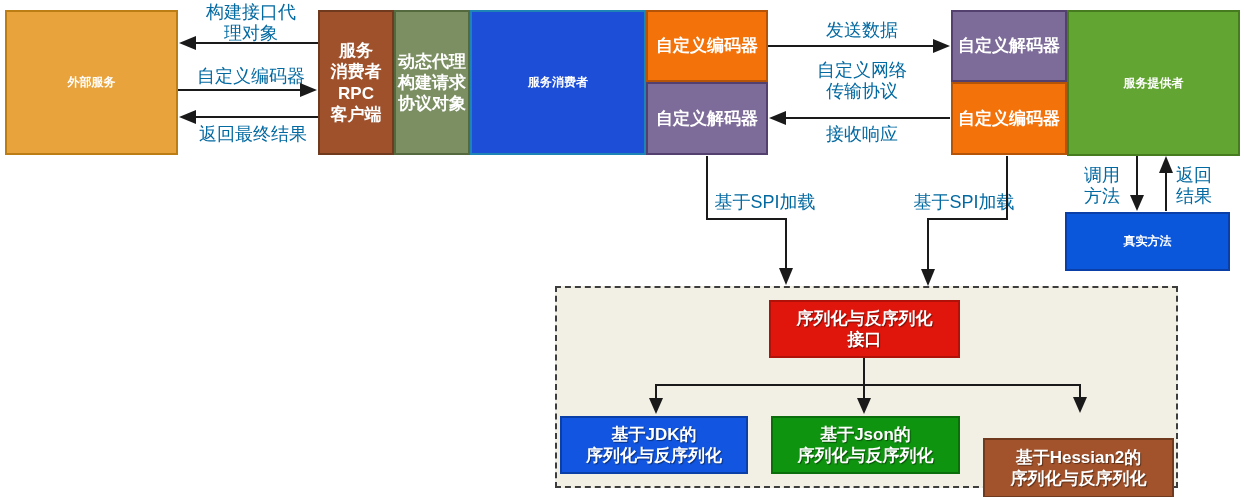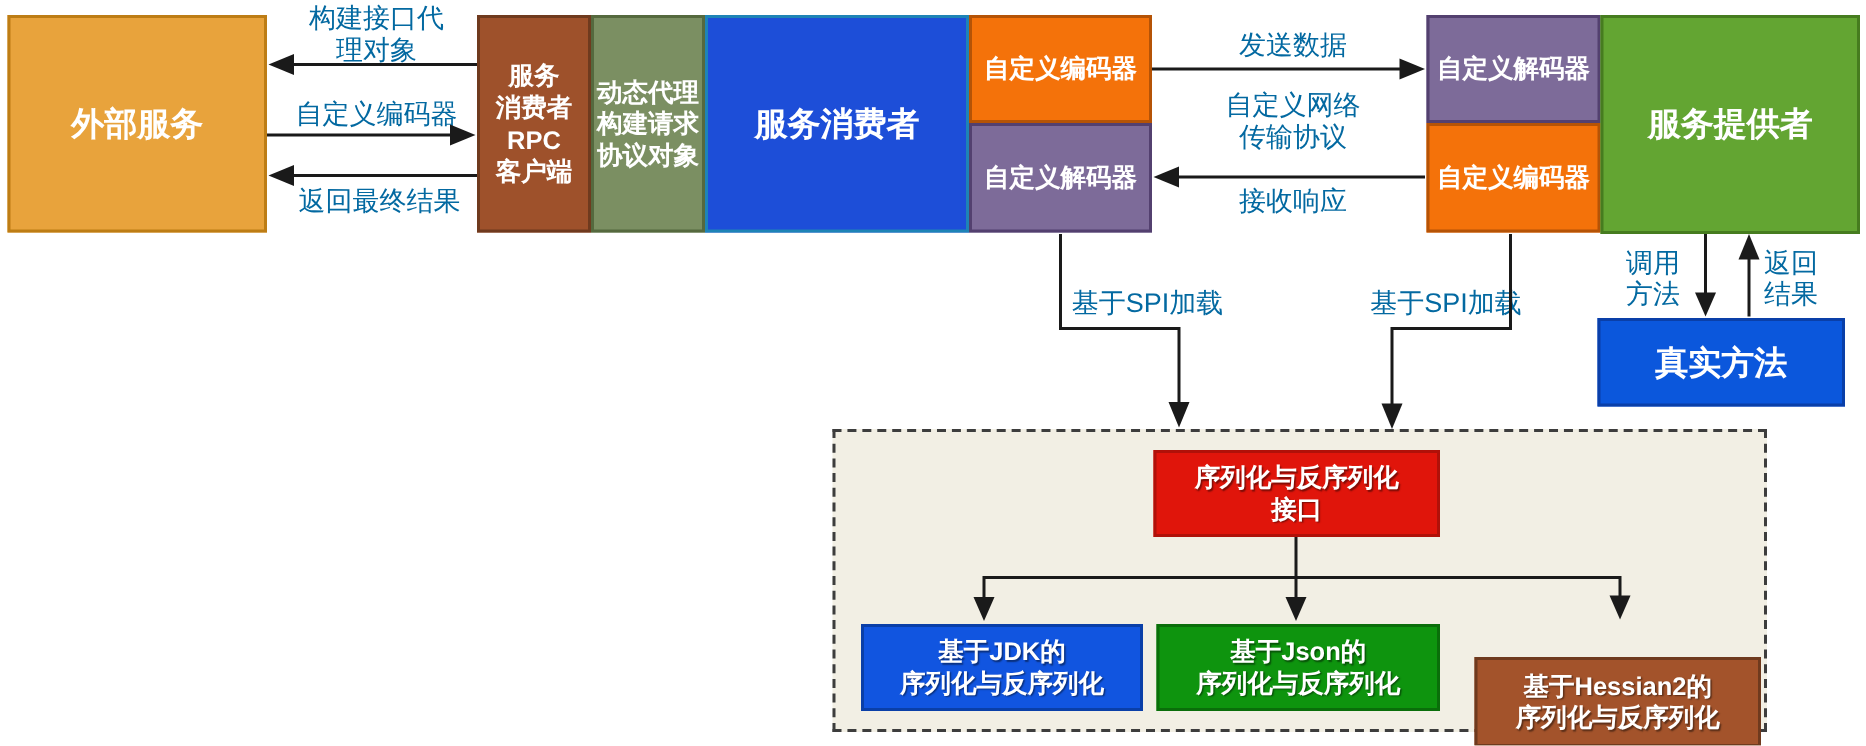--- a/index.html
+++ b/index.html
@@ -6,21 +6,21 @@
   .canvas{
     position:relative;width:1244px;height:497px;background:#ffffff;
     font-family:"Liberation Sans",sans-serif;overflow:hidden;
   }
   .node{
     position:absolute;box-sizing:border-box;border:2px solid;
     display:flex;align-items:center;justify-content:center;text-align:center;
     color:#ffffff;font-weight:bold;font-size:17px;line-height:1.25;
     white-space:pre-line;
   }
-  .node.big{font-size:22px;}
+  .node.big{font-size:12px;}
   .node.shadowed{text-shadow:1px 1px 1px rgba(0,0,0,0.45);}
   .lbl{
     position:absolute;color:#0369a1;font-size:18px;line-height:1.18;
     text-align:center;white-space:pre-line;
   }
   .dashed-container{
     position:absolute;box-sizing:border-box;
     border:2px dashed #3d3d3d;background:#f2efe4;
   }
   svg.connectors{position:absolute;left:0;top:0;pointer-events:none;}
@@ -55,21 +55,21 @@
 
   <div class="node" style="left:951px;top:82px;width:116px;height:73px;background:#f4720a;border-color:#b55306;">自定义编码器</div>
 
   <div class="node big" style="left:1067px;top:10px;width:173px;height:146px;background:#63a532;border-color:#467c1f;">服务提供者</div>
 
   <div class="node big" style="left:1065px;top:212px;width:165px;height:59px;background:#0b57dc;border-color:#0a3fa8;">真实方法</div>
 
   <div class="node shadowed" style="left:769px;top:300px;width:191px;height:58px;background:#e0150b;border-color:#b01109;">序列化与反序列化
 接口</div>
 
-  <div class="node shadowed" style="left:560px;top:416px;width:188px;height:58px;background:#1155e0;border-color:#0a3fa8;margin-left:14px;">基于JDK的
+  <div class="node shadowed" style="left:560px;top:416px;width:188px;height:58px;background:#1155e0;border-color:#0a3fa8;">基于JDK的
 序列化与反序列化</div>
 
   <div class="node shadowed" style="left:771px;top:416px;width:189px;height:58px;background:#0e940e;border-color:#0a6e0a;">基于Json的
 序列化与反序列化</div>
 
   <div class="node shadowed" style="left:983px;top:438px;width:191px;height:60px;background:#a3532b;border-color:#6f3a1e;">基于Hessian2的
 序列化与反序列化</div>
 
   <div class="lbl" style="left:186px;top:2px;width:130px;">构建接口代
 理对象</div>

